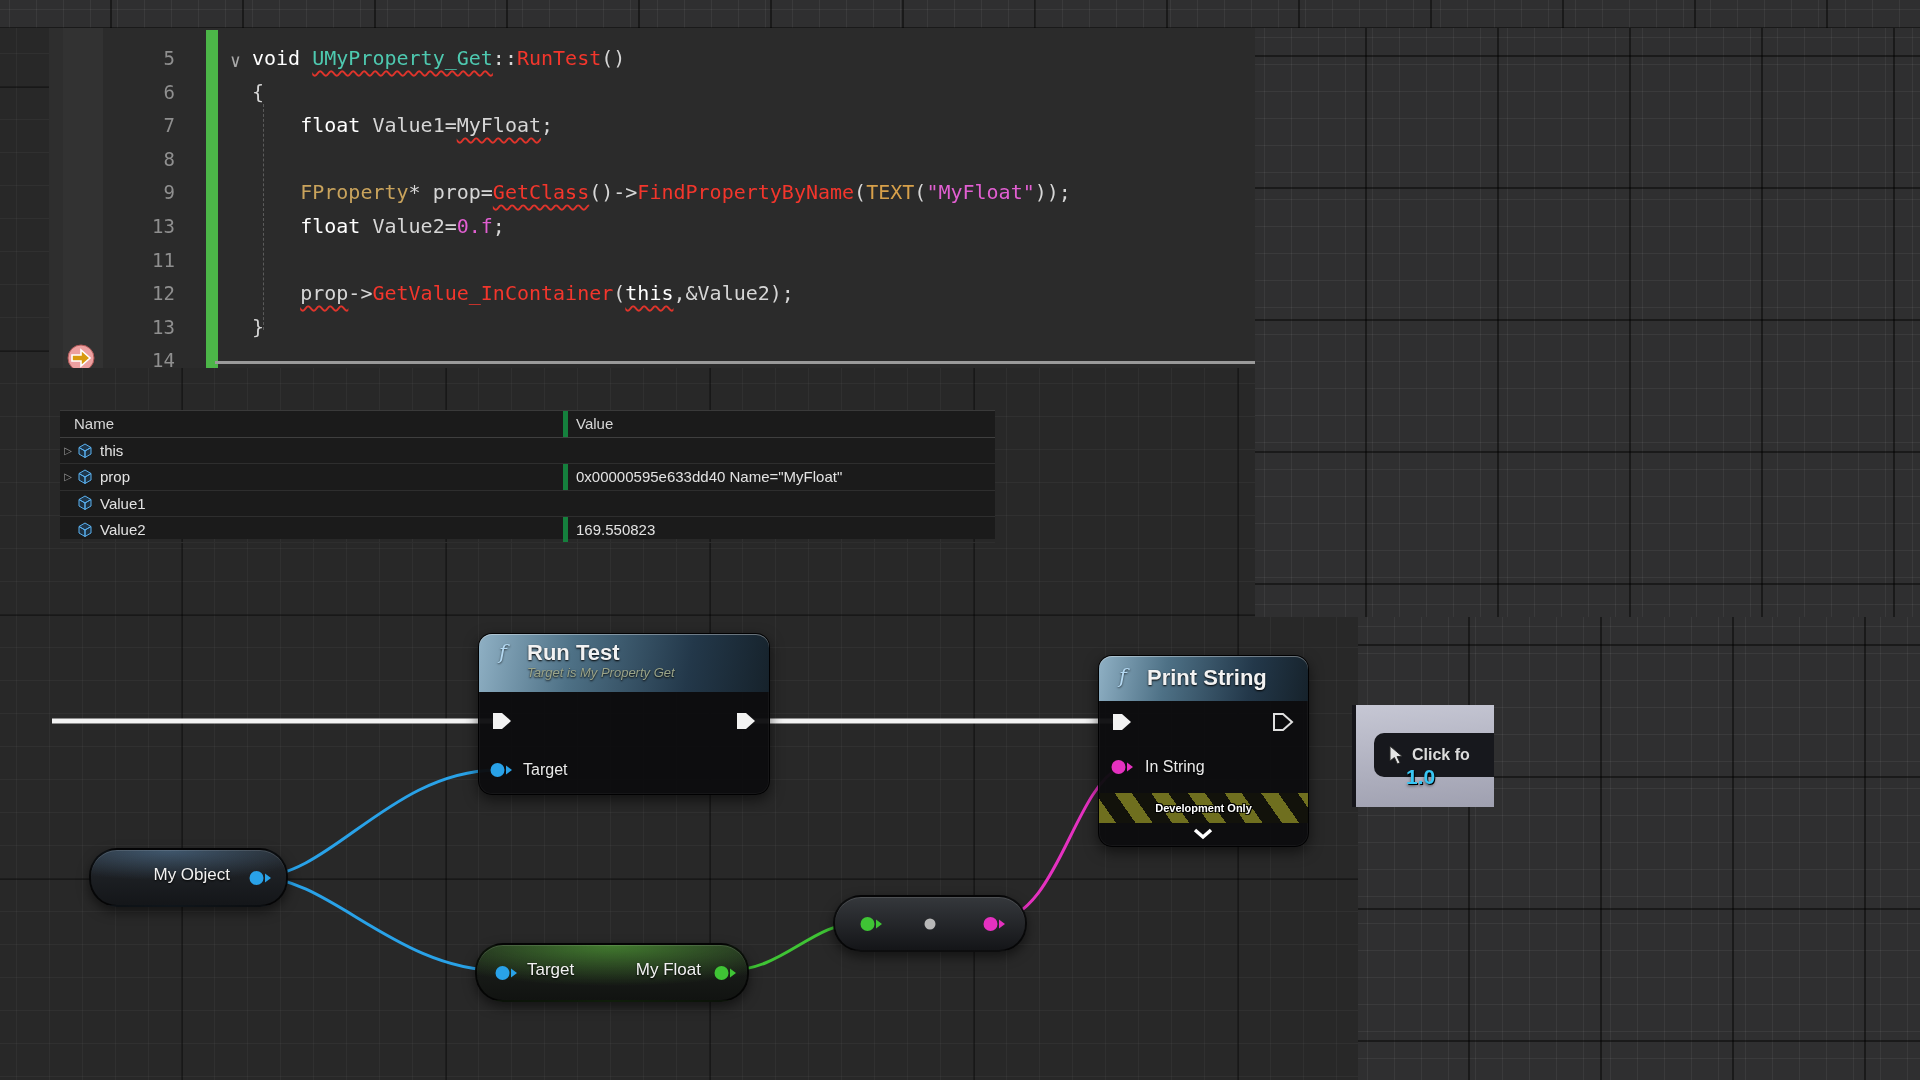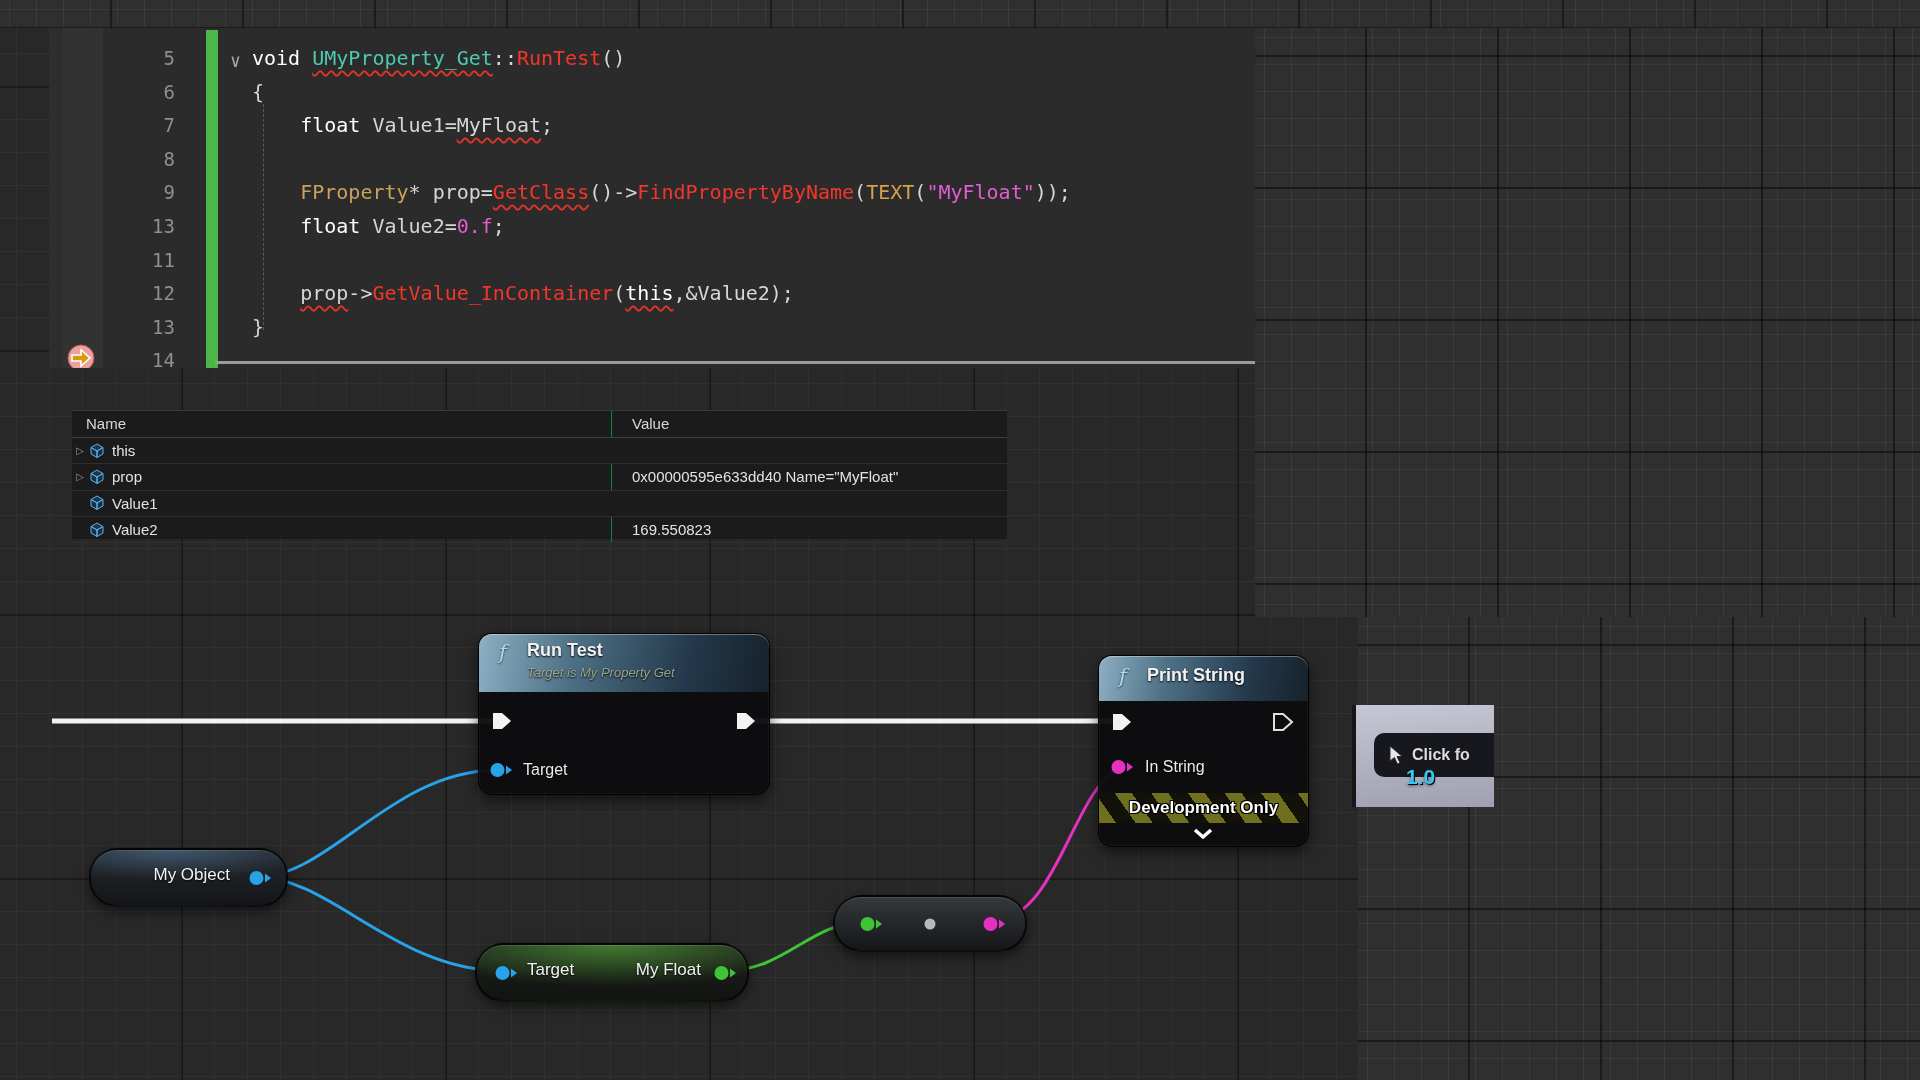--- a/index.html
+++ b/index.html
@@ -34,48 +34,48 @@
   #fold-chevron{position:absolute;left:181px;top:16px;color:#a8a8a8;font-size:18px;line-height:33.6px;}
   #indent-guide{position:absolute;left:214px;top:76px;height:226px;border-left:1px dashed #5a5a5a;}
   #code-hscroll{position:absolute;left:166px;top:333px;width:1040px;height:3px;background:#9a9a9a;}
   .tok-kw{color:#ffffff;} .tok-type{color:#4ec9b0;} .tok-err{color:#f3362c;}
   .tok-utype{color:#c9a35c;} .tok-mac{color:#d7a04a;} .tok-str{color:#e25fd2;}
   .tok-num{color:#e25fd2;} .tok-pun{color:#d6d6d6;} .tok-id{color:#d6d6d6;}
   .sq{text-decoration-line:underline;text-decoration-style:wavy;text-decoration-color:#e0342b;
       text-decoration-thickness:2px;text-underline-offset:5px;}
   #exec-arrow{position:absolute;left:18px;top:316px;}
   
-  #watch{position:absolute;left:72px;top:410px;width:935px;height:128px;background:#1b1b1b;
+  #watch{position:absolute;left:60px;top:410px;width:935px;height:128px;background:#1b1b1b;
     font-size:15px;color:#e2e2e2;border-top:1px solid #3a3a3a;}
   #watch-header{display:flex;height:26px;line-height:26px;border-bottom:1px solid #3f3f3f;color:#d8d8d8;}
   .w-name-col{width:503px;padding-left:14px;box-sizing:border-box;}
-  .w-value-col{flex:1;padding-left:20px;box-sizing:border-box;border-left:1px solid #15803d;margin-left:36px;}
+  .w-value-col{flex:1;padding-left:8px;box-sizing:border-box;border-left:5px solid #15803d;}
   .watch-row{display:flex;height:25.3px;line-height:25.3px;border-bottom:1px solid #2e2e2e;}
   .watch-row .w-name-col{display:flex;align-items:center;padding-left:0;}
   .w-exp{width:16px;text-align:center;color:#9a9a9a;font-size:10px;}
   .w-icon{width:18px;height:16px;margin-right:6px;}
   .w-value-col{white-space:nowrap;overflow:hidden;}
   
   .bp-node{position:absolute;border-radius:14px;background:rgba(12,13,15,.96);
     border:1px solid rgba(0,0,0,.85);box-shadow:0 5px 14px rgba(0,0,0,.55), inset 0 0 0 1px rgba(255,255,255,.04);}
   .bp-header{position:absolute;left:0;top:0;right:0;border-radius:13px 13px 0 0;
     background:linear-gradient(100deg,#8fb0c4 0%,#4e7186 32%,#23384a 72%,#16222b 100%);
     box-shadow:inset 0 1px 0 rgba(255,255,255,.35);}
   .fn-glyph{position:absolute;left:20px;font-family:"DejaVu Serif",serif;font-style:italic;
     font-size:21px;color:#b4d9f2;text-shadow:0 1px 2px rgba(0,0,0,.7);}
-  .bp-title{position:absolute;left:48px;font-size:18px;font-weight:bold;color:#f2f2f2;text-shadow:0 1px 2px #000;}
+  .bp-title{position:absolute;left:48px;font-size:22px;font-weight:bold;color:#f2f2f2;text-shadow:0 1px 2px #000;}
   .bp-subtitle{position:absolute;left:48px;font-size:13px;font-style:italic;color:#9aa489;text-shadow:0 1px 2px #000;}
   .pin-label{position:absolute;font-size:16px;color:#eaeaea;text-shadow:0 1px 2px #000;}
   .pill{position:absolute;border-radius:28px;border:2px solid rgba(0,0,0,.75);
     box-shadow:inset 0 1px 0 rgba(255,255,255,.12), 0 5px 12px rgba(0,0,0,.5);}
   .pill-label{position:absolute;font-size:17px;color:#f2f2f2;text-shadow:0 1px 2px #000;}
   #dev-banner{position:absolute;left:0;right:0;height:30px;
     background:repeating-linear-gradient(55deg,#6f6f1f 0 14px,#12120b 14px 30px);
     display:flex;align-items:center;justify-content:center;}
-  #dev-banner span{font-size:17px;font-weight:bold;color:#fff;
+  #dev-banner span{font-size:11px;font-weight:bold;color:#fff;
     text-shadow:-1px -1px 0 #000,1px -1px 0 #000,-1px 1px 0 #000,1px 1px 0 #000;}
   
   #debug-box{position:absolute;left:1352px;top:705px;width:138px;height:102px;overflow:hidden;
     background:linear-gradient(175deg,#c6c7d4,#9fa0b0);border-left:4px solid #15151a;}
   #debug-btn{position:absolute;left:18px;top:28px;width:140px;height:44px;border-radius:10px;
     background:#17181d;display:flex;align-items:center;}
   #debug-btn span{font-size:16px;font-weight:bold;color:#dcdcdc;margin-left:8px;}
   #debug-val{position:absolute;left:50px;top:60px;font-size:21px;font-weight:bold;color:#38c6f4;
     text-shadow:1px 1px 0 #000,0 2px 3px rgba(0,0,0,.5);}
   svg{display:block;}

